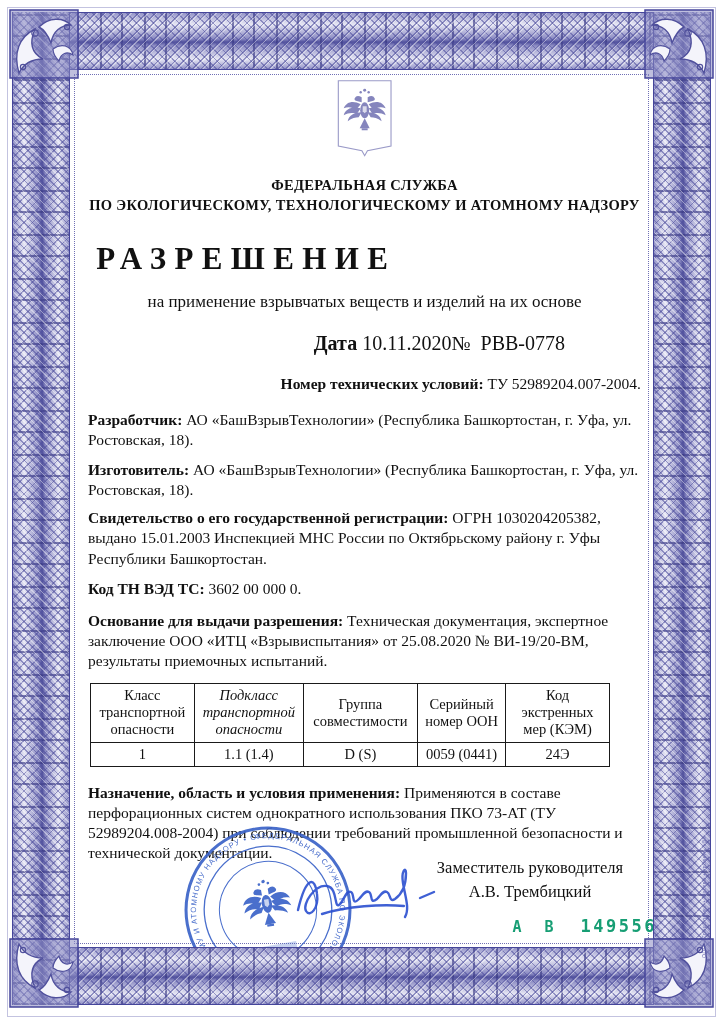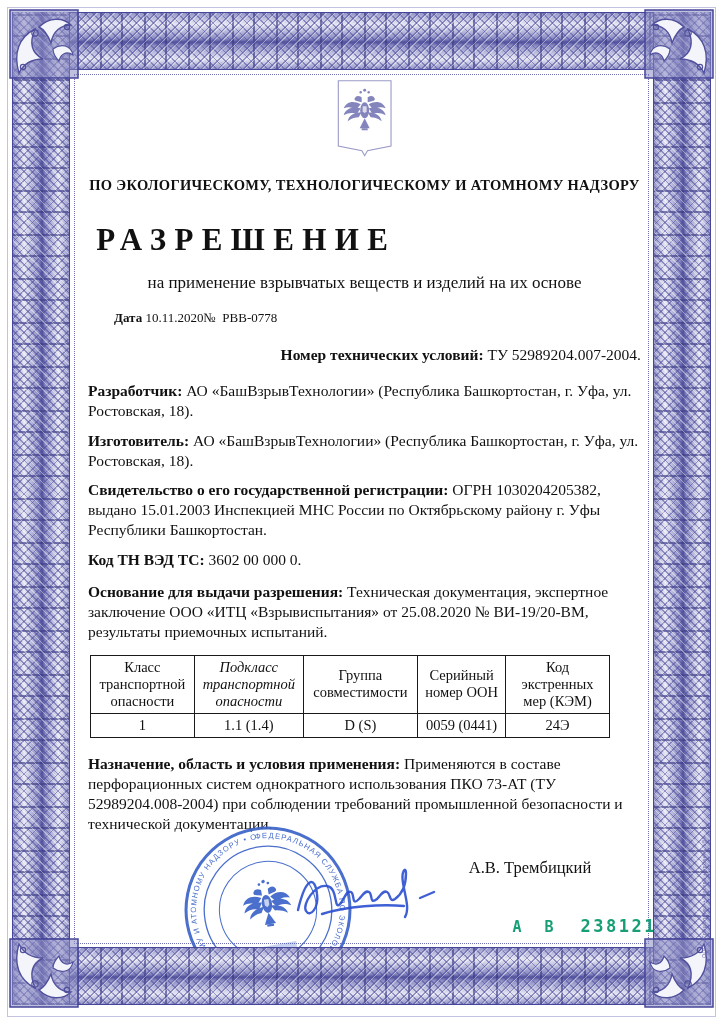--- a/index.html
+++ b/index.html
@@ -42,21 +42,21 @@
   .inner-dots { position:absolute; left:74px; right:74px; top:74px; bottom:80px; border:1px dotted #7070b5; z-index:2; }
 
   
   .content { position:absolute; left:88px; right:82px; top:78px; z-index:3;
              font-size:15.5px; line-height:1.3; }
   .emblem-wrap { text-align:center; height:88px; }
   .emblem-wrap svg { height:86px; }
   .agency { margin-top:10px; text-align:center; font-weight:bold; font-size:14.5px; line-height:1.35; letter-spacing:.3px; }
   .doc-title { margin-top:24px; text-align:left; font-size:31px; font-weight:bold; letter-spacing:.27em; text-indent:.27em; }
   .doc-subtitle { margin-top:12px; text-align:center; font-size:17px; }
-  .meta-row { margin-top:16px; display:flex; justify-content:flex-start; font-size:13px; padding:0 76px 0 26px; }
+  .meta-row { margin-top:16px; display:flex; justify-content:flex-end; font-size:20px; padding:0 76px 0 26px; }
   .field { margin-top:16px; }
   .field b { font-weight:bold; }
   .m20 { margin-top:20px; } .m18 { margin-top:18px;text-align:right; } .m16 { margin-top:16px; }
   .m12 { margin-top:12px; } .m10 { margin-top:10px; } .m8 { margin-top:8px; }
 
   table.hazard { margin-top:12px; margin-left:2px; border-collapse:collapse; width:520px;
                  font-size:14.5px; line-height:1.18; text-align:center; }
   table.hazard th, table.hazard td { border:1.2px solid #1a1a1a; padding:3px 3px; font-weight:normal; vertical-align:middle; }
   table.hazard th { height:56px; }
   table.hazard td { height:23px; }
@@ -159,20 +159,21 @@
         </g>
       </defs>
       <path d="M12,4 H88 V98 L54,105 L50,112 L46,105 L12,98 Z" fill="none" stroke="#9a9ac8" stroke-width="1.6"></path>
       <g color="#8585bd">
           <use href="#eagle" transform="translate(14,12) scale(0.72)"></use>
         </g>
     </svg>
   </div>
 
   <div class="agency">
+    <div>ФЕДЕРАЛЬНАЯ СЛУЖБА</div>
     <div>ПО ЭКОЛОГИЧЕСКОМУ, ТЕХНОЛОГИЧЕСКОМУ И АТОМНОМУ НАДЗОРУ</div>
   </div>
 
   <div class="doc-title">РАЗРЕШЕНИЕ</div>
   <div class="doc-subtitle">на применение взрывчатых веществ и изделий на их основе</div>
 
   <div class="meta-row">
     <span>
       <b>Дата</b>
       <span>10.11.2020</span>
@@ -260,20 +261,21 @@
   <svg viewBox="0 0 152 98">
     <g fill="none" stroke="#2b4fd0" stroke-width="2.4" stroke-linecap="round" opacity=".9">
       <path d="M6,64 C14,30 23,30 25,48 C27,62 18,72 14,65 C10,58 23,38 35,40 C47,42 41,67 49,57 C53,51 55,44 59,46 C63,48 59,61 67,53 C71,49 73,44 77,46 C81,48 77,59 85,53 C89,49 91,44 95,46 C99,48 97,57 103,53 C110,48 114,40 114,27 C114,20 109,25 111,37 C113,50 118,63 113,71"></path>
       <path d="M30,68 C55,60 90,58 112,60"></path>
       <path d="M128,52 L142,46"></path>
     </g>
   </svg>
 </div>
 
 <div class="sign-block">
+  <div>Заместитель руководителя</div>
   <div>А.В. Трембицкий</div>
 </div>
 
 <div class="serial" style="color:#179e74">
-  <span class="series">А В</span><span class="num">238121</span>
+  <span class="series">А В</span><span class="num">149556</span>
 </div>
 
 <div class="microtext">ООО «СпецБланк» • Москва • уровень «Б»</div>
 
 </body></html>

